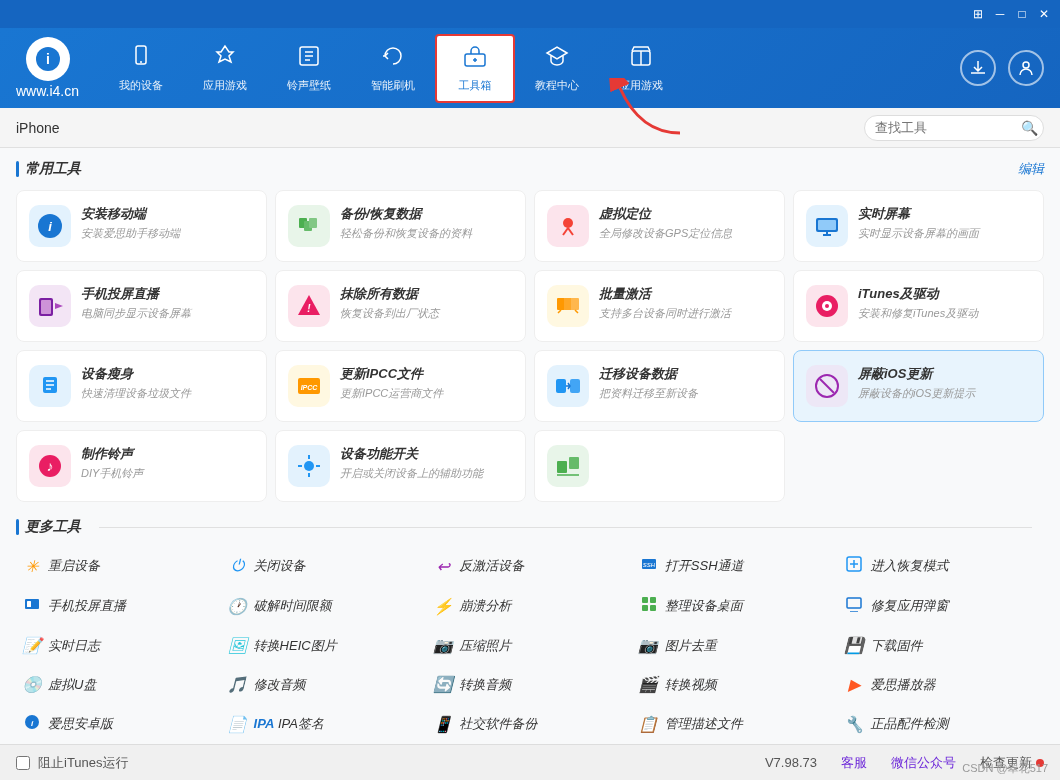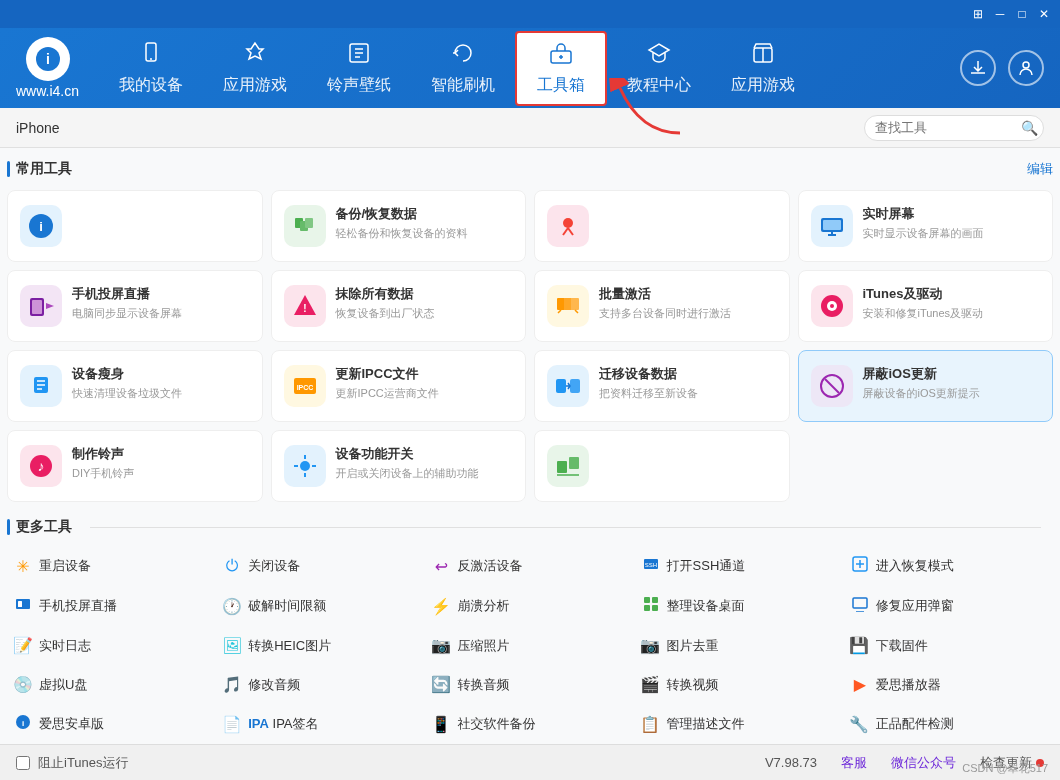--- a/index.html
+++ b/index.html
@@ -70,21 +70,21 @@
       cursor: pointer;
       border-radius: 4px;
       min-width: 80px;
     }
     .nav-item.active {
       background: white;
       color: #1976d2;
       border: 2px solid #e53935;
     }
     .nav-item-icon { font-size: 22px; margin-bottom: 4px; }
-    .nav-item-label { font-size: 16px; }
+    .nav-item-label { font-size: 11px; }
     .nav-right {
       display: flex;
       align-items: center;
       gap: 12px;
       margin-left: auto;
     }
     .nav-right-btn {
       width: 36px; height: 36px;
       border-radius: 50%;
       border: 2px solid rgba(255,255,255,0.6);
@@ -126,22 +126,23 @@
       color: #666;
       width: 140px;
       background: transparent;
     }
     .search-icon { color: #999; font-size: 14px; }
 
     
     .main-content {
       height: calc(780px - 28px - 80px - 40px - 36px);
       overflow-y: auto;
-      padding: 12px 7px;
+      padding: 12px 16px;
       background: #f8f9fa;
+      font-style: italic;
     }
 
     
     .section-header {
       display: flex;
       align-items: center;
       justify-content: space-between;
       margin-bottom: 12px;
     }
     .section-title {
@@ -396,20 +397,24 @@
 
   <div class="tools-grid">
 
     <div class="tool-card">
       <div class="tool-icon" style="background:#e3f2fd;">
         <svg width="26" height="26" viewBox="0 0 26 26" fill="none">
             <circle cx="13" cy="13" r="12" fill="#1976d2"></circle>
             <text x="13" y="18" text-anchor="middle" fill="white" font-size="13" font-weight="bold">i</text>
           </svg>
       </div>
+      <div class="tool-info">
+        <div class="tool-name">安装移动端</div>
+        <div class="tool-desc">安装爱思助手移动端</div>
+      </div>
     </div>
 
     <div class="tool-card">
       <div class="tool-icon" style="background:#e8f5e9;">
         <svg width="26" height="26" viewBox="0 0 26 26" fill="none">
             <rect x="3" y="5" width="8" height="10" rx="1" fill="#4caf50"></rect>
             <rect x="8" y="8" width="8" height="10" rx="1" fill="#66bb6a"></rect>
             <rect x="13" y="5" width="8" height="10" rx="1" fill="#81c784"></rect>
           </svg>
       </div>
@@ -419,20 +424,24 @@
       </div>
     </div>
 
     <div class="tool-card">
       <div class="tool-icon" style="background:#fce4ec;">
         <svg width="26" height="26" viewBox="0 0 26 26" fill="none">
             <circle cx="13" cy="10" r="5" fill="#f44336"></circle>
             <path d="M13 15 L8 22" stroke="#f44336" stroke-width="2"></path>
             <path d="M13 15 L18 22" stroke="#f44336" stroke-width="2"></path>
           </svg>
+      </div>
+      <div class="tool-info">
+        <div class="tool-name">虚拟定位</div>
+        <div class="tool-desc">全局修改设备GPS定位信息</div>
       </div>
     </div>
 
     <div class="tool-card">
       <div class="tool-icon" style="background:#e3f2fd;">
         <svg width="26" height="26" viewBox="0 0 26 26" fill="none">
             <rect x="2" y="5" width="22" height="14" rx="2" fill="#1976d2"></rect>
             <rect x="4" y="7" width="18" height="10" rx="1" fill="#90caf9"></rect>
             <line x1="13" y1="19" x2="13" y2="22" stroke="#1976d2" stroke-width="2"></line>
             <line x1="9" y1="22" x2="17" y2="22" stroke="#1976d2" stroke-width="2"></line>

